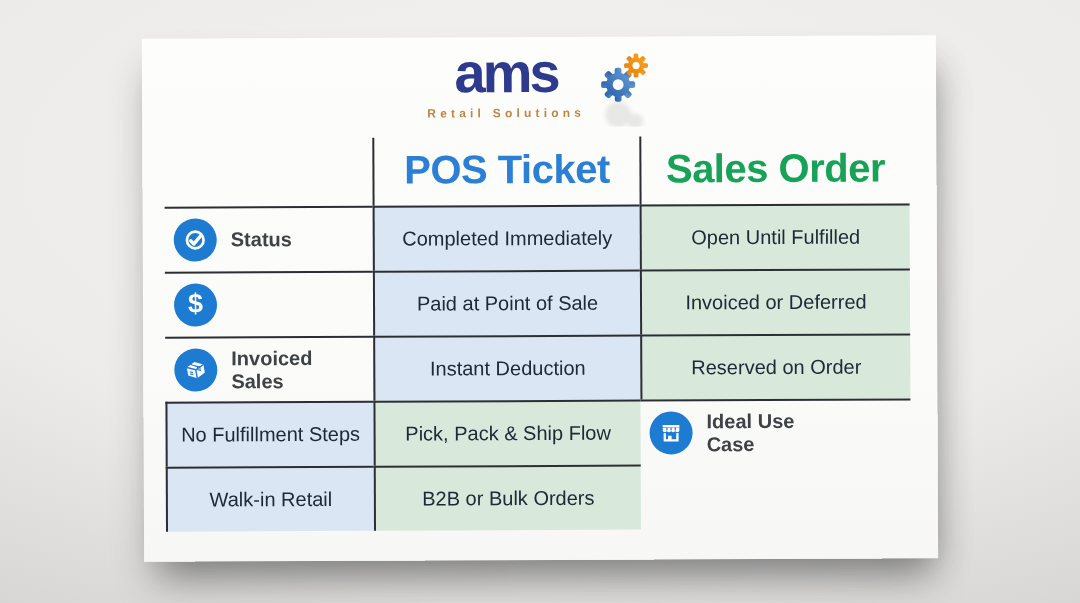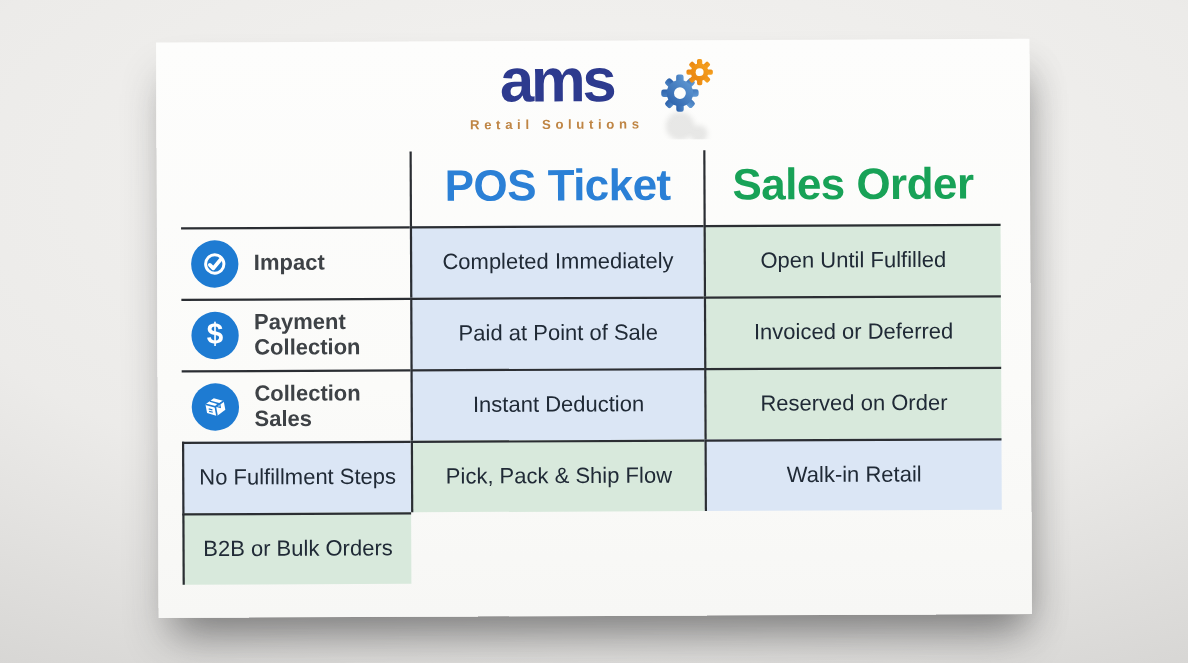--- a/index.html
+++ b/index.html
@@ -111,58 +111,69 @@
     <div class="cell bl hdr hdr-sales">Sales Order</div>
 
     <div class="cell attr bt">
       <span class="disc">
         <svg width="27" height="27" viewBox="0 0 24 24">
           <circle cx="12" cy="12" r="7.4" fill="none" stroke="#fff" stroke-width="2.4"></circle>
           <path d="M8 12.7l2.8 2.8 5.8-6.9" fill="none" stroke="#fff" stroke-width="3" stroke-linecap="round" stroke-linejoin="round"></path>
         </svg>
       </span>
       <span class="albl">
-        <span>Impact</span>
+        <span>Status</span>
       </span>
     </div>
     <div class="cell bl bt cell-pos val">Completed Immediately</div>
     <div class="cell bl bt cell-sales val">Open Until Fulfilled</div>
 
     <div class="cell attr bt">
       <span class="disc">
           <span class="dollar">$</span>
         </span>
-      <span class="albl">
-        <span>Payment</span>
-        <span>Collection</span>
-      </span>
     </div>
     <div class="cell bl bt cell-pos val">Paid at Point of Sale</div>
     <div class="cell bl bt cell-sales val">Invoiced or Deferred</div>
 
     <div class="cell attr bt">
       <span class="disc">
         <svg width="27" height="27" viewBox="0 0 24 24">
           <g transform="rotate(-10 12 12)">
             <path d="M4.5 8.4 L12 4.8 L19.5 8.4 L19.5 15.6 L12 19.4 L4.5 15.6 Z" fill="#fff"></path>
             <path d="M4.5 8.4 L12 11.8 L19.5 8.4" fill="none" stroke="#1e7bd2" stroke-width="1.3"></path>
             <path d="M12 11.8 L12 19.4" stroke="#1e7bd2" stroke-width="1.3"></path>
             <path d="M8.4 6.5 L15.9 10 L15.9 13.1 L13.9 12.2 L13.9 9.4 Z" fill="none" stroke="#1e7bd2" stroke-width="0.9"></path>
             <path d="M6.4 12.6l2.8 1.3 M6.4 14.5l2.8 1.3" stroke="#1e7bd2" stroke-width="1"></path>
           </g>
         </svg>
       </span>
       <span class="albl">
-        <span>Collection</span>
+        <span>Invoiced</span>
         <span>Sales</span>
       </span>
     </div>
     <div class="cell bl bt cell-pos val">Instant Deduction</div>
     <div class="cell bl bt cell-sales val">Reserved on Order</div>
 
     <div class="cell bl bt cell-pos val">No Fulfillment Steps</div>
     <div class="cell bl bt cell-sales val">Pick, Pack &amp; Ship Flow</div>
 
+    <div class="cell attr bt">
+      <span class="disc">
+        <svg width="27" height="27" viewBox="0 0 24 24">
+          <rect x="4.6" y="4.9" width="14.8" height="2" fill="#fff"></rect>
+          <path d="M4.6 7.3 h14.8 v2.3 a1.85 1.85 0 0 1 -3.7 0 a1.85 1.85 0 0 1 -3.7 0 a1.85 1.85 0 0 1 -3.7 0 a1.85 1.85 0 0 1 -3.7 0 Z" fill="#fff"></path>
+          <path d="M8.3 7.3 v2.3 M12 7.3 v2.3 M15.7 7.3 v2.3" stroke="#1e7bd2" stroke-width="1.1"></path>
+          <path d="M6.4 12.2 V18.6 H17.6 V12.2" fill="none" stroke="#fff" stroke-width="2.1"></path>
+          <rect x="9.2" y="14.4" width="3.2" height="4.2" fill="#fff"></rect>
+        </svg>
+      </span>
+      <span class="albl">
+        <span>Ideal Use</span>
+        <span>Case</span>
+      </span>
+    </div>
     <div class="cell bl bt cell-pos val">Walk-in Retail</div>
     <div class="cell bl bt cell-sales val">B2B or Bulk Orders</div>
 
   </div>
 </div>
 
 </body></html>

